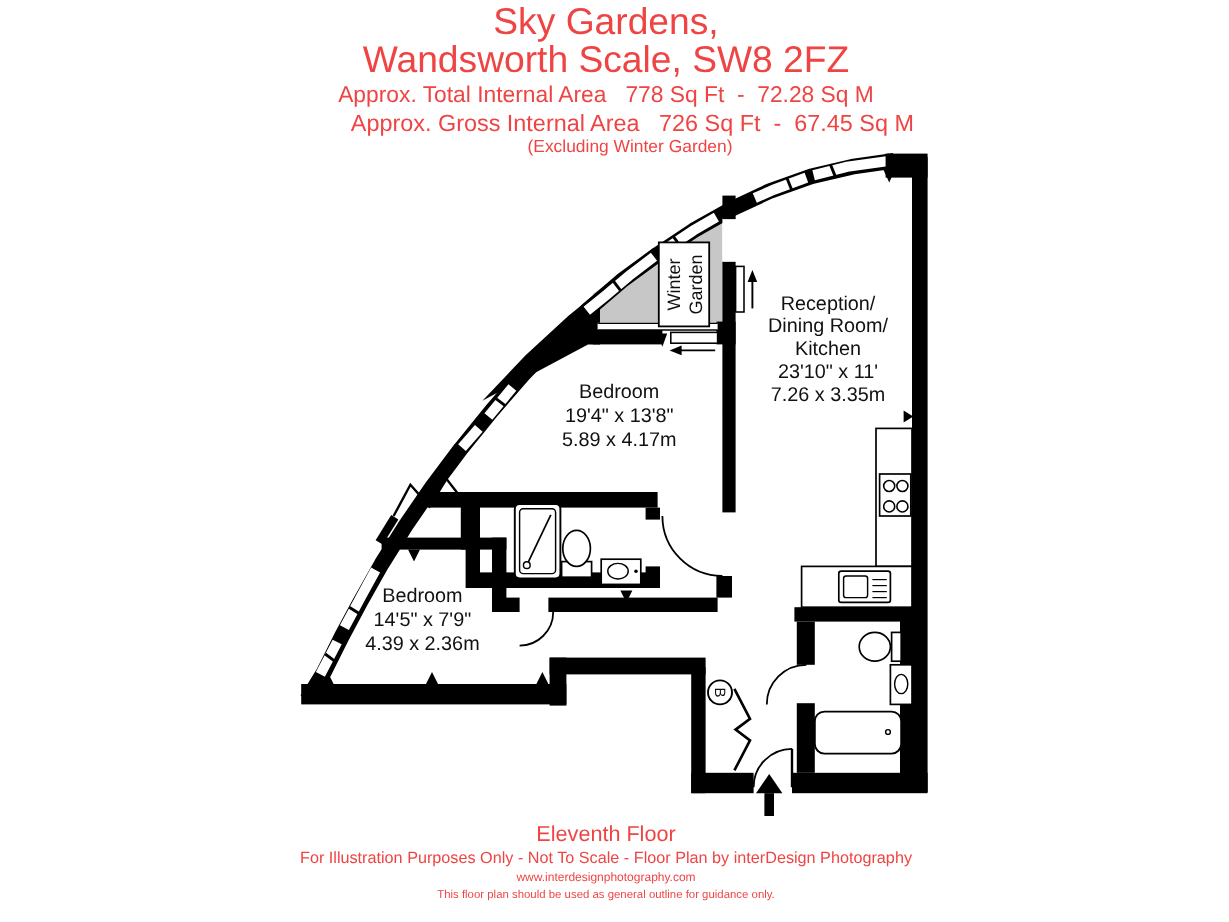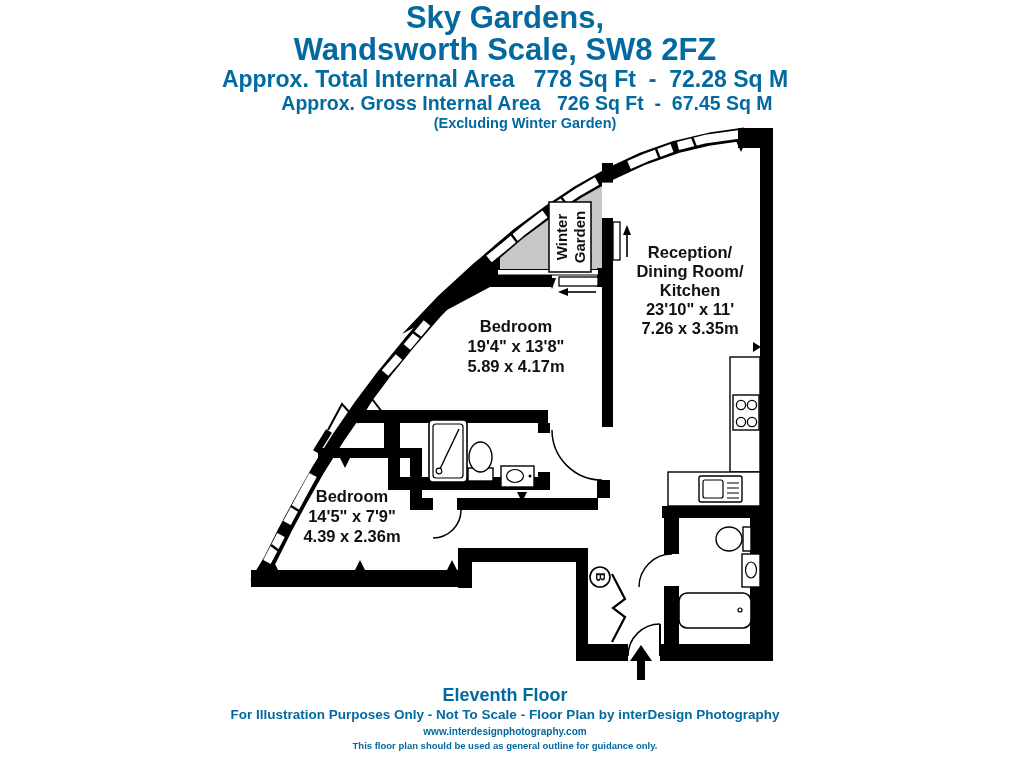--- a/index.html
+++ b/index.html
@@ -1,22 +1,22 @@
 <!DOCTYPE html>
 <html><head>
 <meta charset="utf-8">
 <style>
   html,body{margin:0;padding:0;background:#ffffff;}
   #stage{position:relative;width:1024px;height:768px;background:#ffffff;overflow:hidden;
-         font-family:"Liberation Sans", sans-serif;color:#0369a1;font-weight:bold;}
+         font-family:"Liberation Sans", sans-serif;color:#ef4444;}
   .hdr{position:absolute;left:0;right:14px;top:2px;text-align:center;}
   .hdr div{white-space:pre;}
   .h1{font-size:31px;line-height:32px;}
   .h2{font-size:31px;line-height:32px;}
-  .h3{font-size:23px;line-height:23px;margin-top:2px;}
+  .h3{font-size:19px;line-height:23px;margin-top:2px;}
   .h4{font-size:14.5px;line-height:16px;}
   .h5{font-size:19.5px;line-height:24px;padding-left:44px;}
   .h6{font-size:14.5px;line-height:16px;margin-left:40px;}
   .ftr{position:absolute;left:0;right:14px;top:684px;text-align:center;}
   .f1{font-size:18px;line-height:22px;}
   .f2{font-size:13.5px;line-height:18px;}
   .f3{font-size:10px;line-height:16px;}
   .f4{font-size:9.5px;line-height:12px;}
   .f5{font-size:9.5px;line-height:12px;}
   svg{position:absolute;left:0;top:0;}

